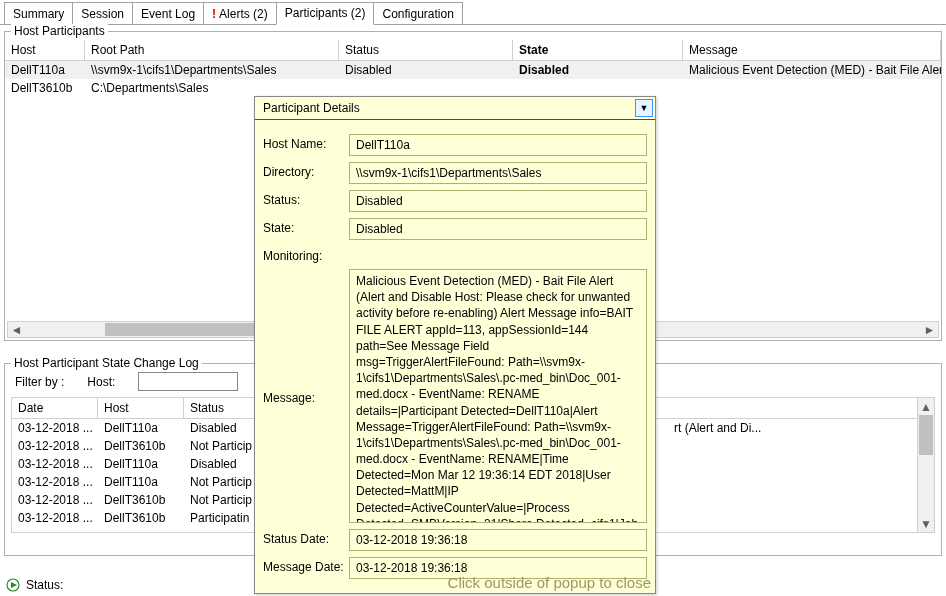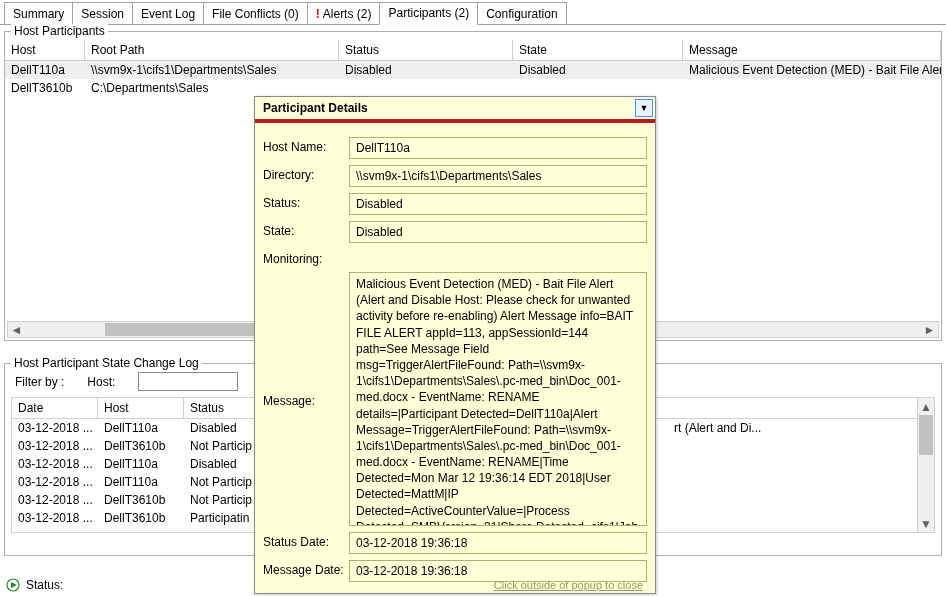--- a/index.html
+++ b/index.html
@@ -74,21 +74,21 @@
   .tbody .tr.sel { background: #f0f0f0; }
   .td {
     padding: 2px 6px;
     font-size: 12px;
     white-space: nowrap;
     overflow: hidden;
   }
   .col-host { width: 80px; }
   .col-root { width: 254px; }
   .col-status { width: 174px; }
-  .col-state { width: 170px; }
+  .col-state { width: 170px; font-weight: bold; }
   .col-msg { flex: 1; }
   .hscroll {
     position: absolute;
     bottom: 2px; left: 2px; right: 2px;
     height: 17px;
     background: #f0f0f0;
     border: 1px solid #d0d0d0;
     display: flex;
     align-items: center;
   }
@@ -166,23 +166,23 @@
     width: 402px;
     height: 498px;
     background: #ffffd8;
     border: 1px solid #888;
     box-shadow: 1px 1px 3px rgba(0,0,0,0.2);
     font-size: 12px;
     padding: 0;
     z-index: 10;
   }
   .popup-title {
-    font-weight: bold;
+    font-weight: normal;
     padding: 4px 8px;
-    border-bottom: 4px solid #b91c1c;
+    border-bottom: 1px solid #b91c1c;
     background: #ffffd8;
     position: relative;
   }
   .popup-dd {
     position: absolute;
     top: 2px; right: 2px;
     width: 18px; height: 18px;
     border: 1px solid #3399ff;
     background: #e8f4ff;
     display: flex; align-items:center; justify-content:center;
@@ -207,41 +207,37 @@
     min-height: 14px;
   }
   .pvalue.multiline {
     height: 254px;
     white-space: pre-wrap;
     line-height: 1.35;
     overflow: hidden;
   }
   .popup-footer {
     position: absolute;
-    bottom: 2px; right: 12px;
+    bottom: 2px; right: 4px;
     color: #999960;
-    font-size: 11px;
-    text-decoration: underline;
+    font-size: 15px;
   }
 </style>
 </head>
 <body>
 
 <div class="tabs">
   <div class="tab">
       <span>Summary</span>
     </div>
   <div class="tab">
       <span>Session</span>
     </div>
   <div class="tab">
       <span>Event Log</span>
-    </div>
-  <div class="tab">
-      <span>File Conflicts (0)</span>
     </div>
   <div class="tab">
     <span class="alert-icon">!</span>
     <span>Alerts (2)</span>
   </div>
   <div class="tab active">
       <span>Participants (2)</span>
     </div>
   <div class="tab">
       <span>Configuration</span>

